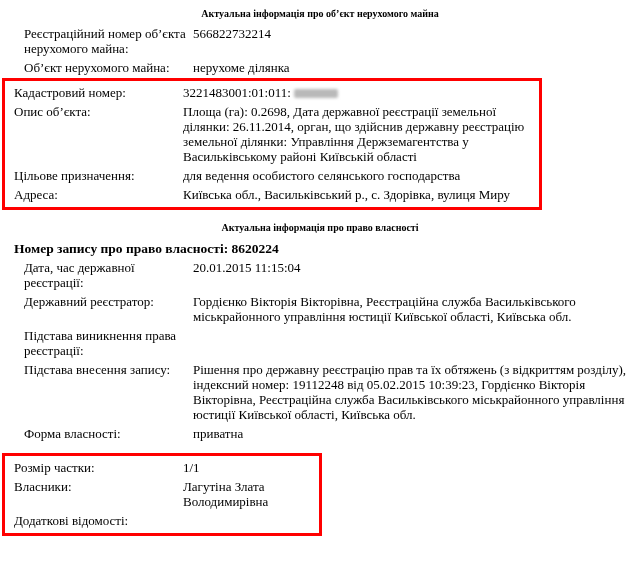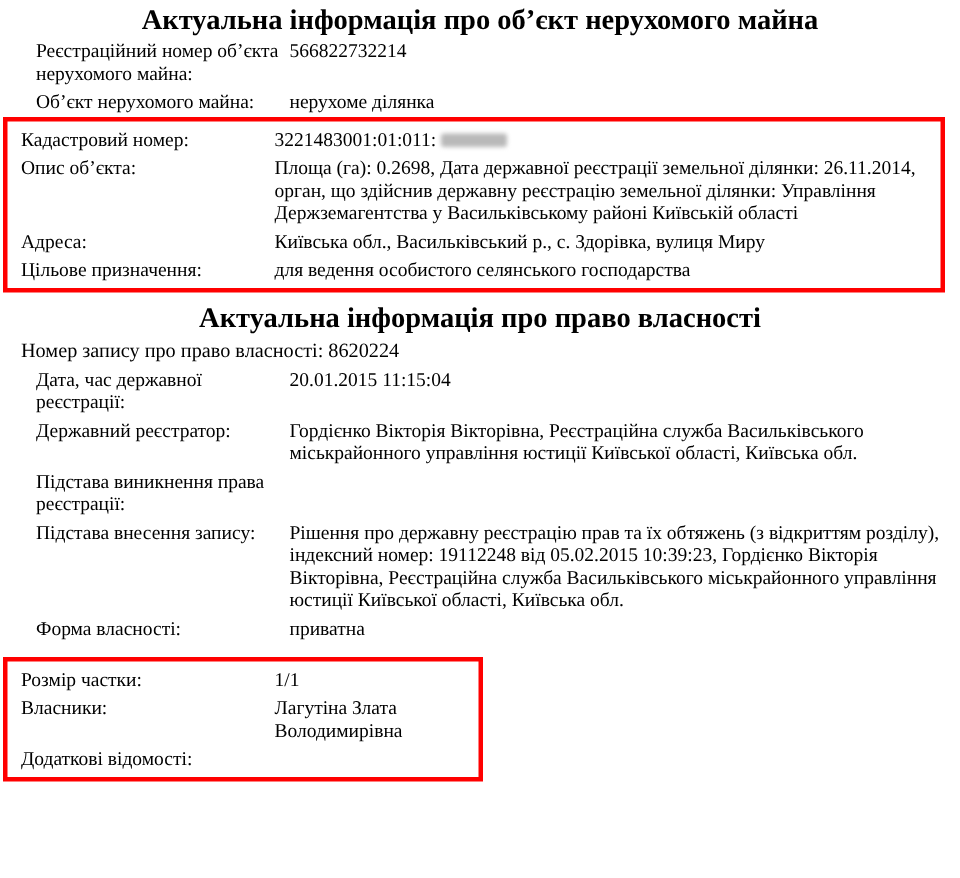--- a/index.html
+++ b/index.html
@@ -11,44 +11,44 @@
     font-size: 13px;
     line-height: 15px;
     color: #000000;
     overflow: hidden;
   }
   .page { padding-top: 6px; position: relative; }
 
   .doc-title {
     text-align: center;
     font-weight: bold;
-    font-size: 19px;
+    font-size: 10px;
     line-height: 16px;
   }
 
   .row { display: flex; margin-top: 4px; padding-left: 24px; }
   .row .label { flex: 0 0 169px; width: 169px; }
   .row .value { width: 440px; }
 
   .redbox {
     box-sizing: border-box;
     border: 3px solid #ff0000;
     margin-left: 2px;
     padding: 3px 0 5px 0;
   }
   .redbox .row { padding-left: 9px; }
   .redbox .row:first-child { margin-top: 1px; }
 
-  #object-highlight-box { width: 628px; margin-top: 3px; }
+  #object-highlight-box { width: 540px; margin-top: 3px; }
   #ownership-highlight-box { width: 320px; margin-top: 12px; }
 
   #ownership-title { margin-top: 10px; }
 
   .record-line {
-    font-weight: normal;
+    font-weight: bold;
     padding-left: 14px;
     margin-top: 5px;
     font-size: 13.5px;
   }
 
   .redacted-blur {
     display: inline-block;
     width: 44px;
     height: 9px;
     background: #b9b9b9;
@@ -79,26 +79,26 @@
   <div class="redbox" id="object-highlight-box" style="border-color: rgb(255, 0, 0);">
     <div class="row">
       <div class="label">Кадастровий номер:</div>
       <div class="value"><span>3221483001:01:011:</span><span class="redacted-blur" style="background: rgb(185, 185, 185);"></span></div>
     </div>
     <div class="row">
       <div class="label">Опис об’єкта:</div>
       <div class="value">Площа (га): 0.2698, Дата державної реєстрації земельної ділянки: 26.11.2014, орган, що здійснив державну реєстрацію земельної ділянки: Управління Держземагентства у Васильківському районі Київській області</div>
     </div>
     <div class="row">
+      <div class="label">Цільове призначення:</div>
+      <div class="value">для ведення особистого селянського господарства</div>
+    </div>
+    <div class="row">
       <div class="label">Адреса:</div>
       <div class="value">Київська обл., Васильківський р., с. Здорівка, вулиця Миру</div>
-    </div>
-    <div class="row">
-      <div class="label">Цільове призначення:</div>
-      <div class="value">для ведення особистого селянського господарства</div>
     </div>
   </div>
 
   <div class="doc-title" id="ownership-title">Актуальна інформація про право власності</div>
 
   <div class="record-line">Номер запису про право власності: 8620224</div>
 
   <div class="row">
     <div class="label">Дата, час державної реєстрації:</div>
     <div class="value">20.01.2015 11:15:04</div>

